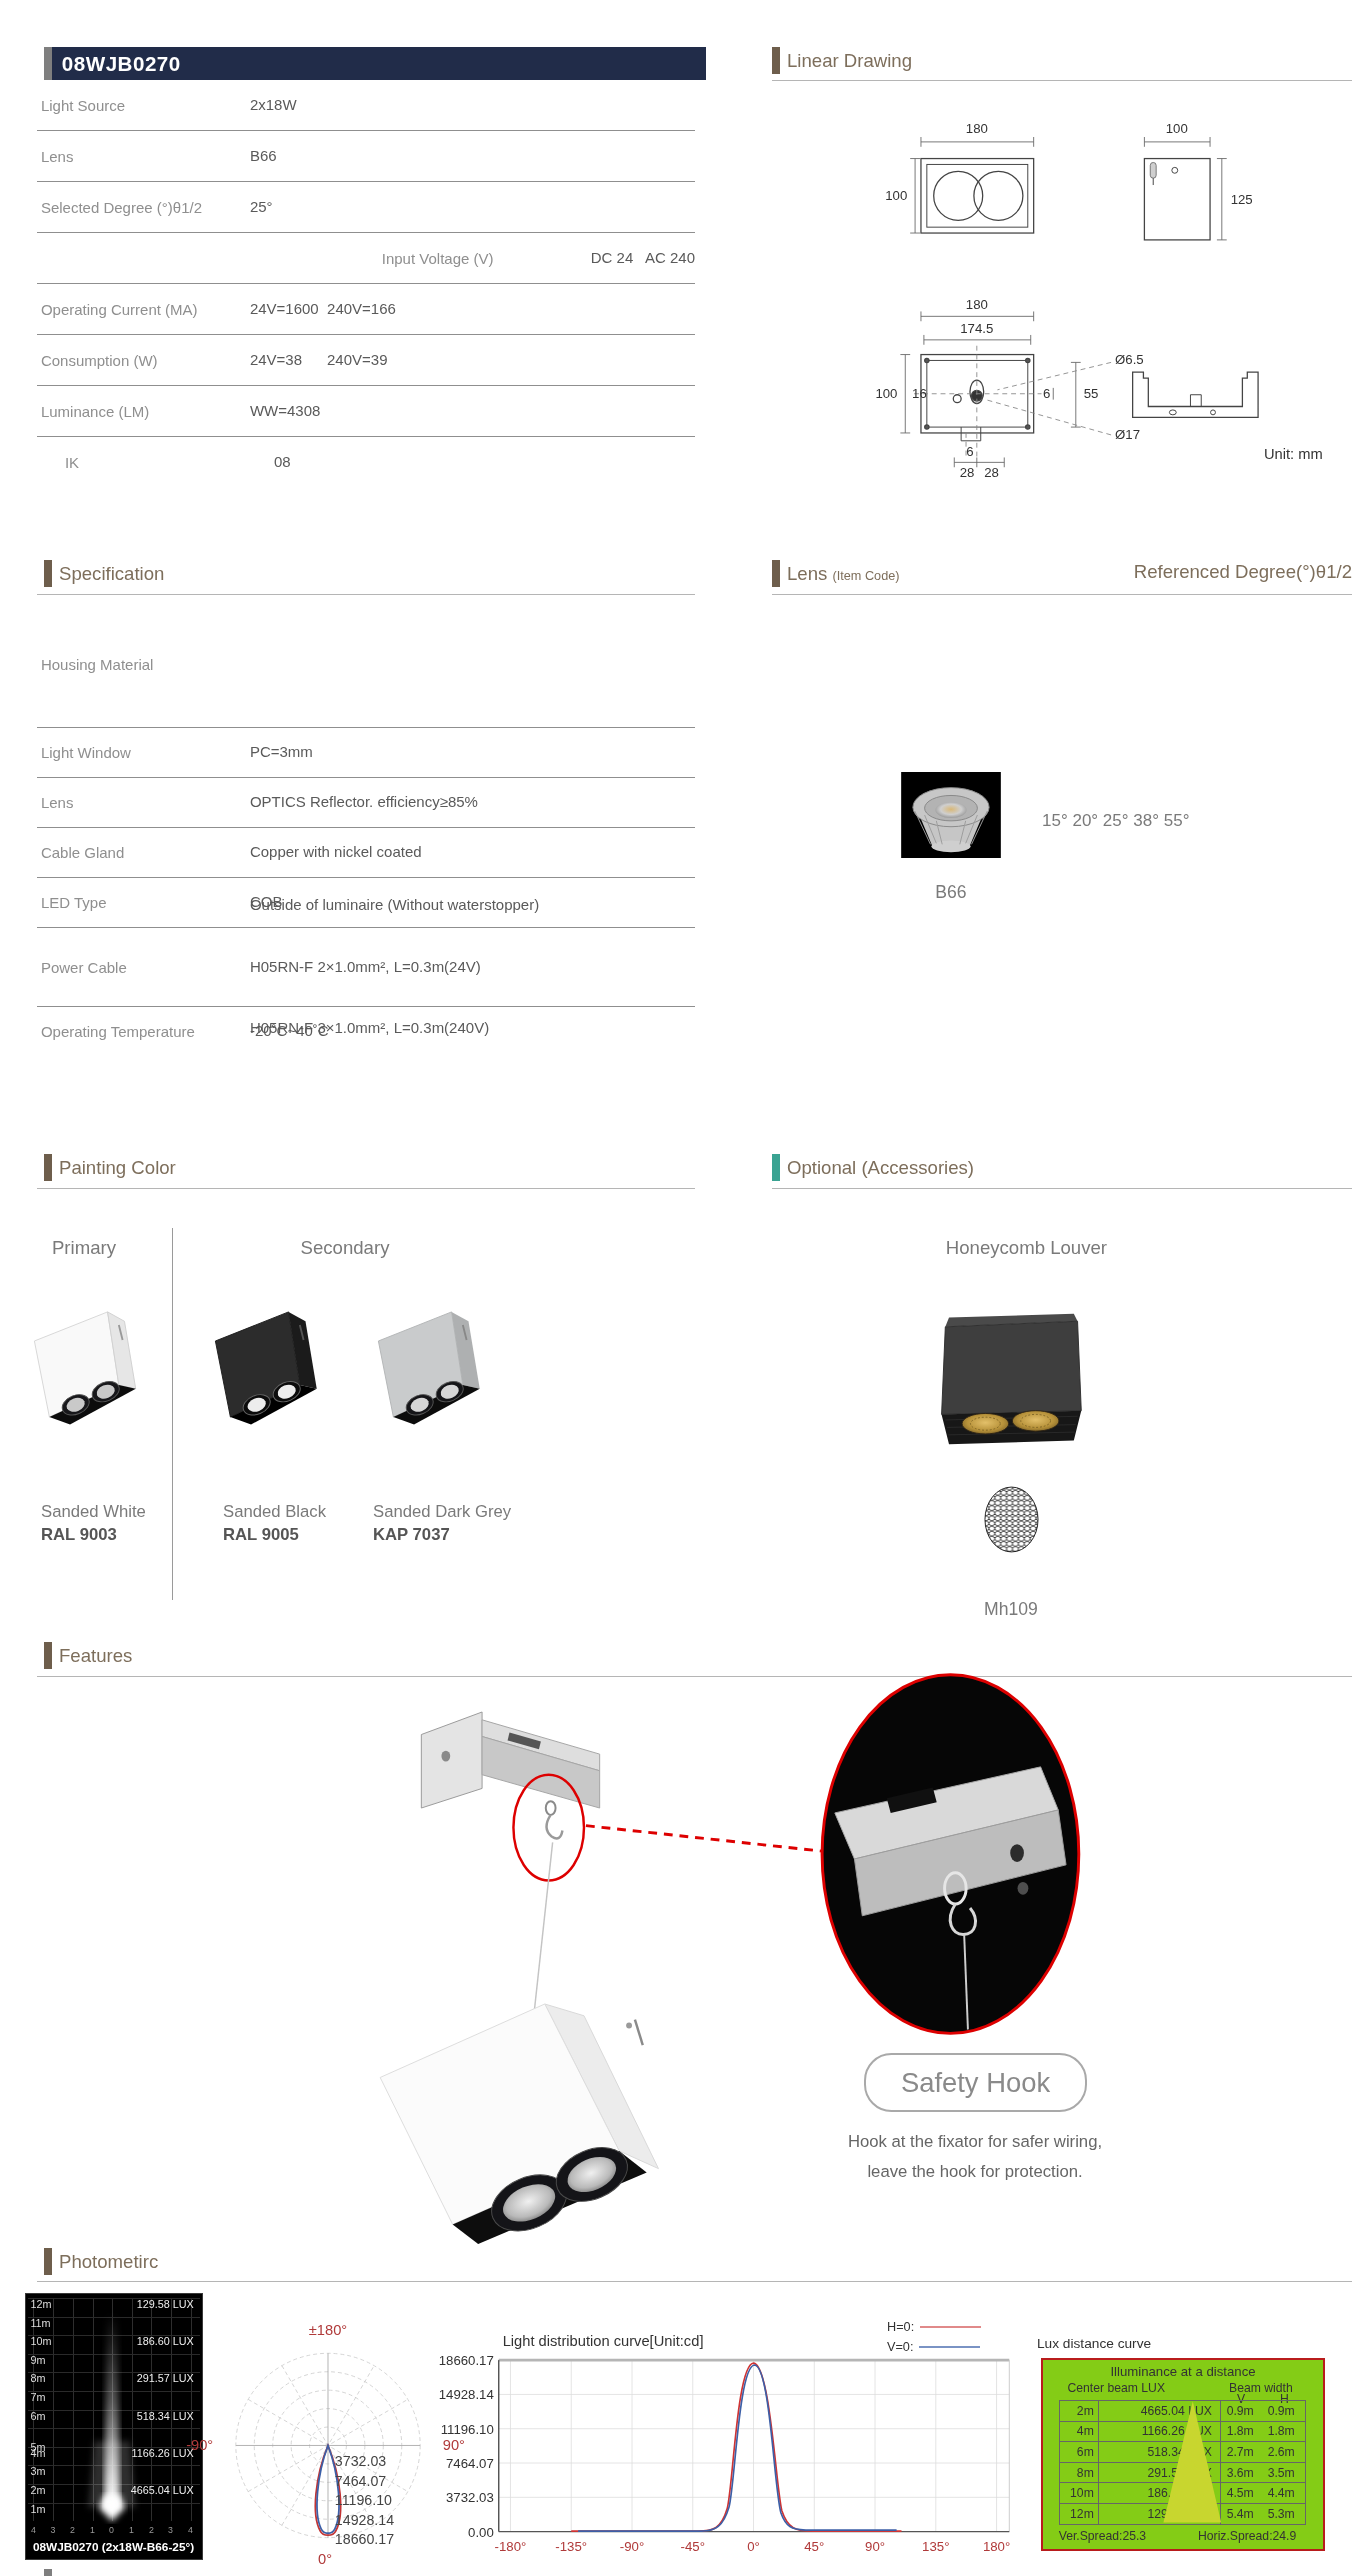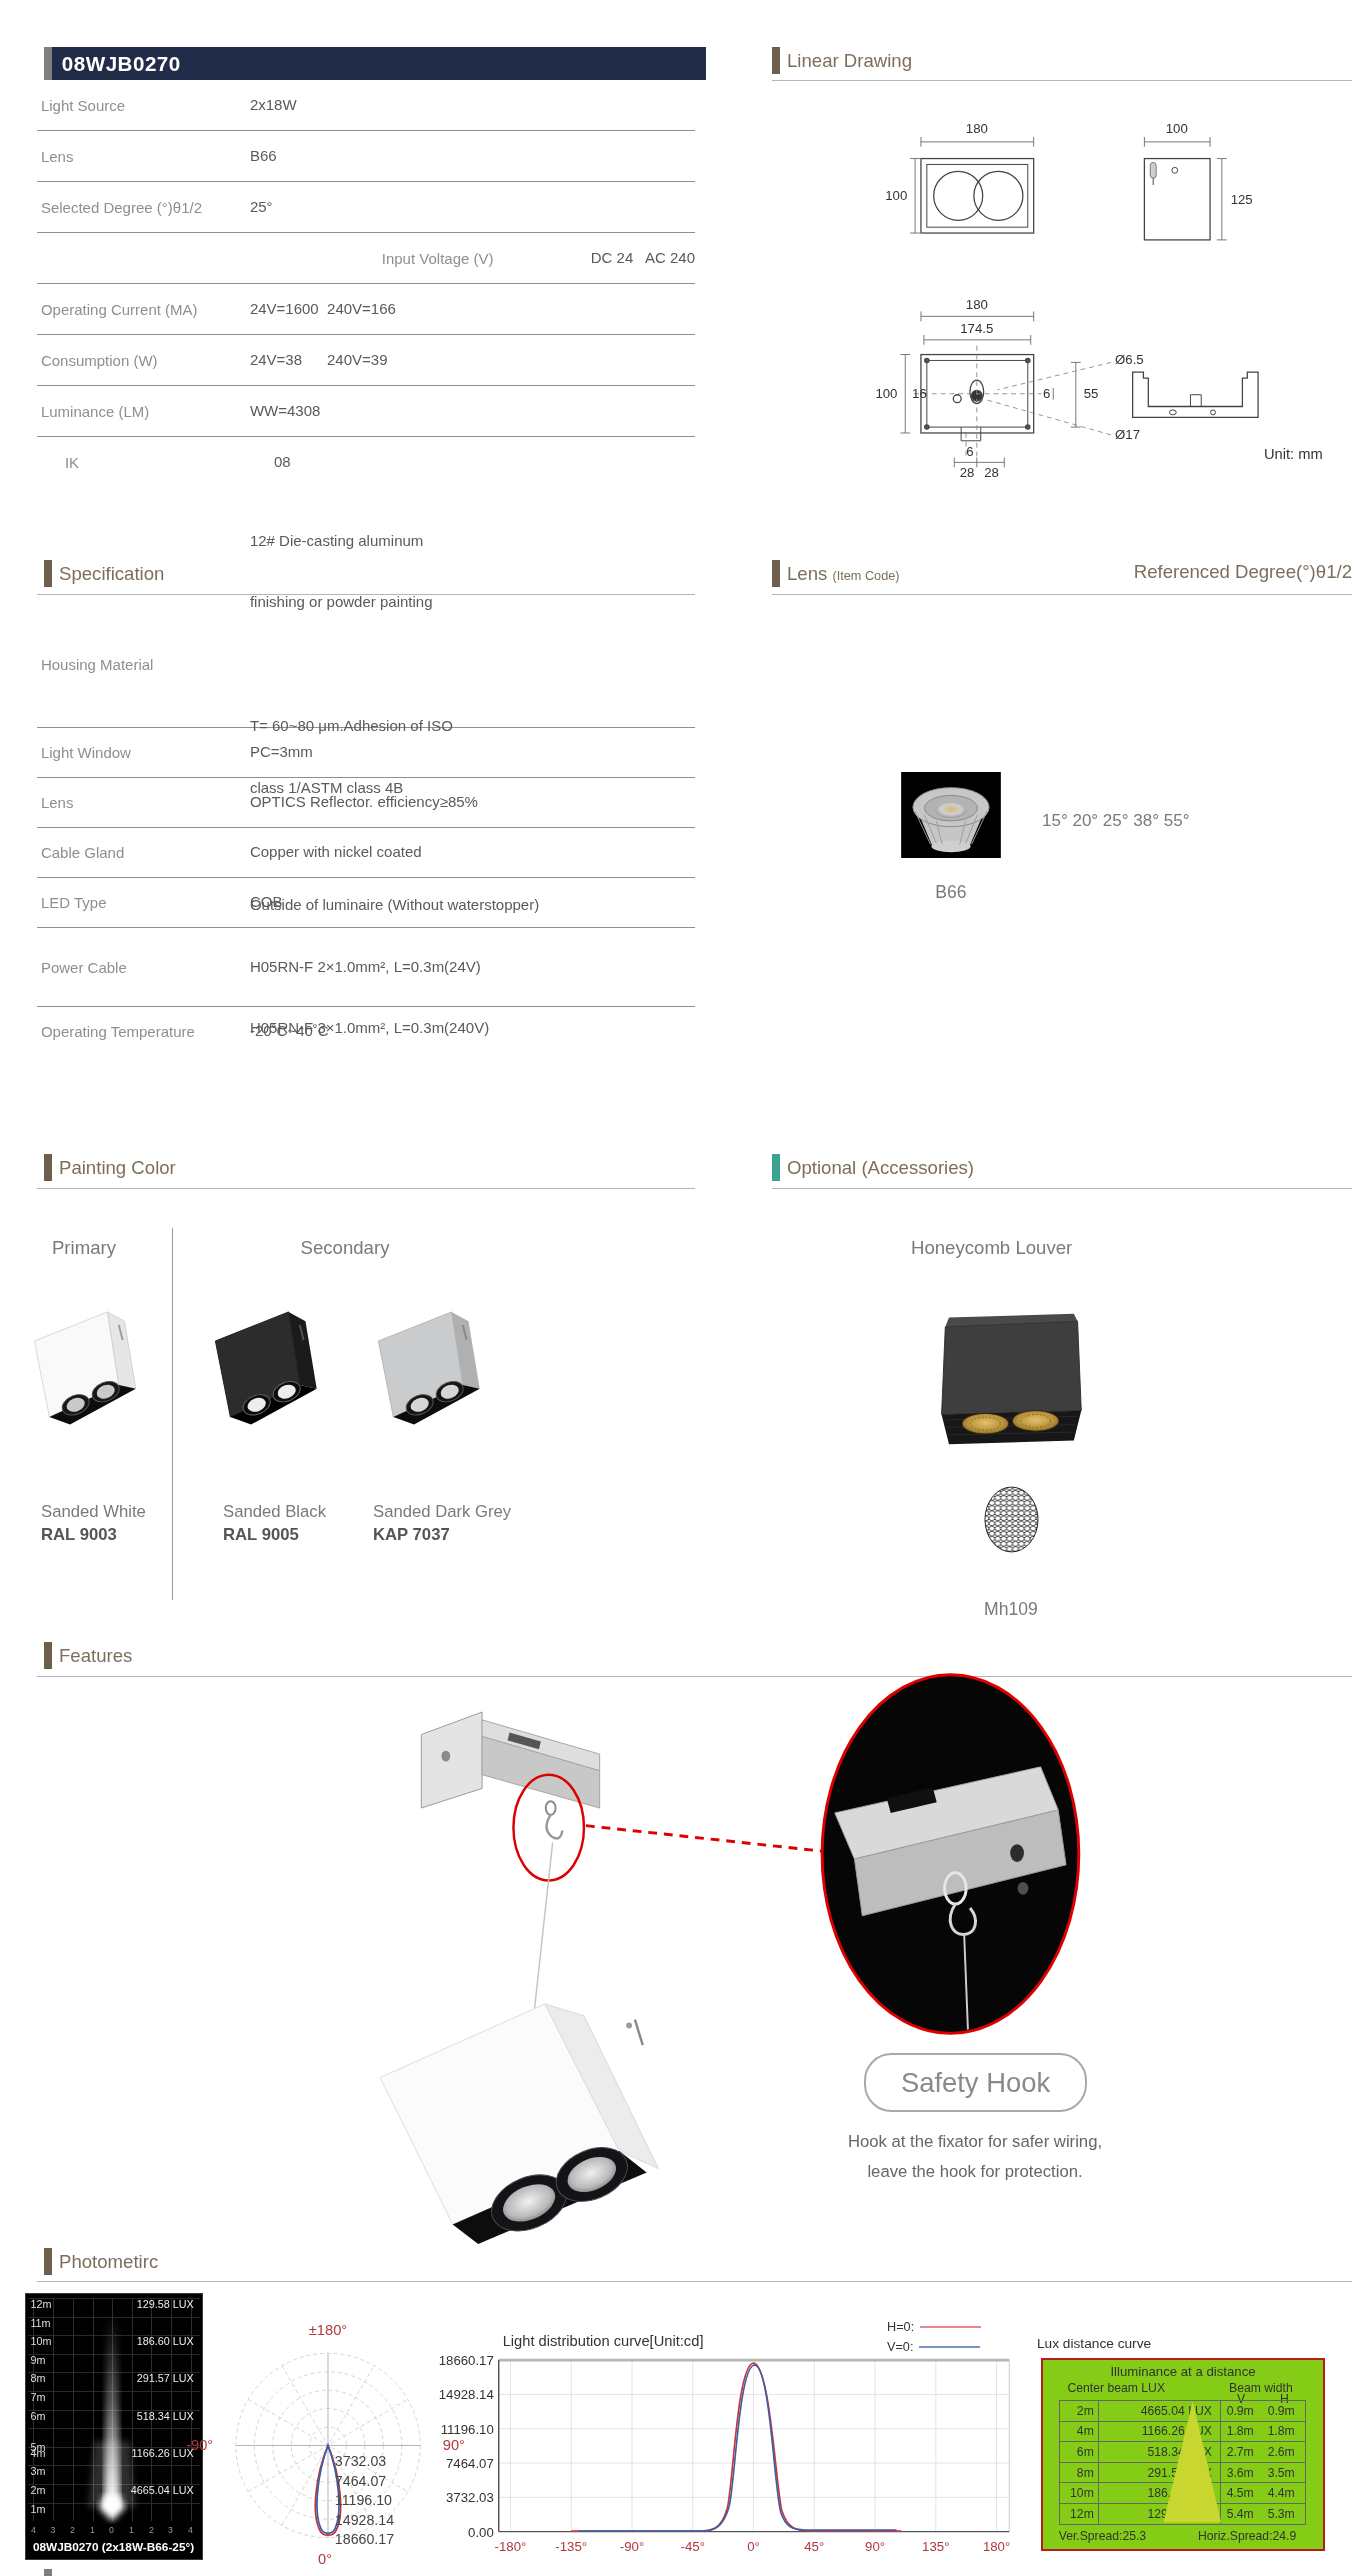--- a/index.html
+++ b/index.html
@@ -195,27 +195,20 @@
   </svg>
   <div class="abs" style="left:1264px;top:446px;font-size:14.7px;color:#333;">Unit: mm</div>
 
   <div class="hbar" style="left:44px;top:560px;"></div>
   <div class="htext" style="left:59px;top:563px;">Specification</div>
   <div class="hline" style="left:37px;top:594px;width:658px;"></div>
 
   <div class="abs" style="left:37px;top:602px;width:658px;">
     <div class="srow" style="height:125px;">
       <div class="tlabel">Housing Material</div>
-      <div class="tvalue">
-        <div class="sline">12# Die-casting aluminum</div>
-        <div class="sline">finishing or powder painting</div>
-        <div class="sline"></div>
-        <div class="sline">T= 60~80 μm.Adhesion of ISO</div>
-        <div class="sline">class 1/ASTM class 4B</div>
-      </div>
       </div>
     <div class="srow" style="height:49px;">
       <div class="tlabel">Light Window</div>
       <div class="tvalue"><div class="sline">PC=3mm</div></div>
       </div>
     <div class="srow" style="height:49px;">
       <div class="tlabel">Lens</div>
       <div class="tvalue"><div class="sline">OPTICS Reflector. efficiency≥85%</div></div>
       </div>
     <div class="srow" style="height:49px;">
@@ -324,21 +317,21 @@
   <div class="capb" style="left:41px;top:1525px;">RAL 9003</div>
   <div class="cap" style="left:223px;top:1502px;">Sanded Black</div>
   <div class="capb" style="left:223px;top:1525px;">RAL 9005</div>
   <div class="cap" style="left:373px;top:1502px;">Sanded Dark Grey</div>
   <div class="capb" style="left:373px;top:1525px;">KAP 7037</div>
 
   <div class="hbar teal" style="left:772px;top:1154px;"></div>
   <div class="htext" style="left:787px;top:1157px;">Optional (Accessories)</div>
   <div class="hline" style="left:772px;top:1188px;width:580px;"></div>
 
-  <div class="cap" style="left:911px;top:1237px;width:196px;text-align:left;font-size:18.6px;">Honeycomb Louver</div>
+  <div class="cap" style="left:911px;top:1237px;width:196px;text-align:right;font-size:18.6px;">Honeycomb Louver</div>
 
   <svg class="abs" style="left:936px;top:1303px;" width="149" height="152" viewBox="0 0 160 160">
     <defs>
       <radialGradient id="gold" cx="50%" cy="45%" r="65%">
         <stop offset="0%" stop-color="#e3c06a"></stop>
           <stop offset="60%" stop-color="#b7923a"></stop>
           <stop offset="100%" stop-color="#6f5620"></stop>
       </radialGradient>
     </defs>
     <polygon points="14,14 148,10 152,18 10,24" fill="#4a4a4a"></polygon>

